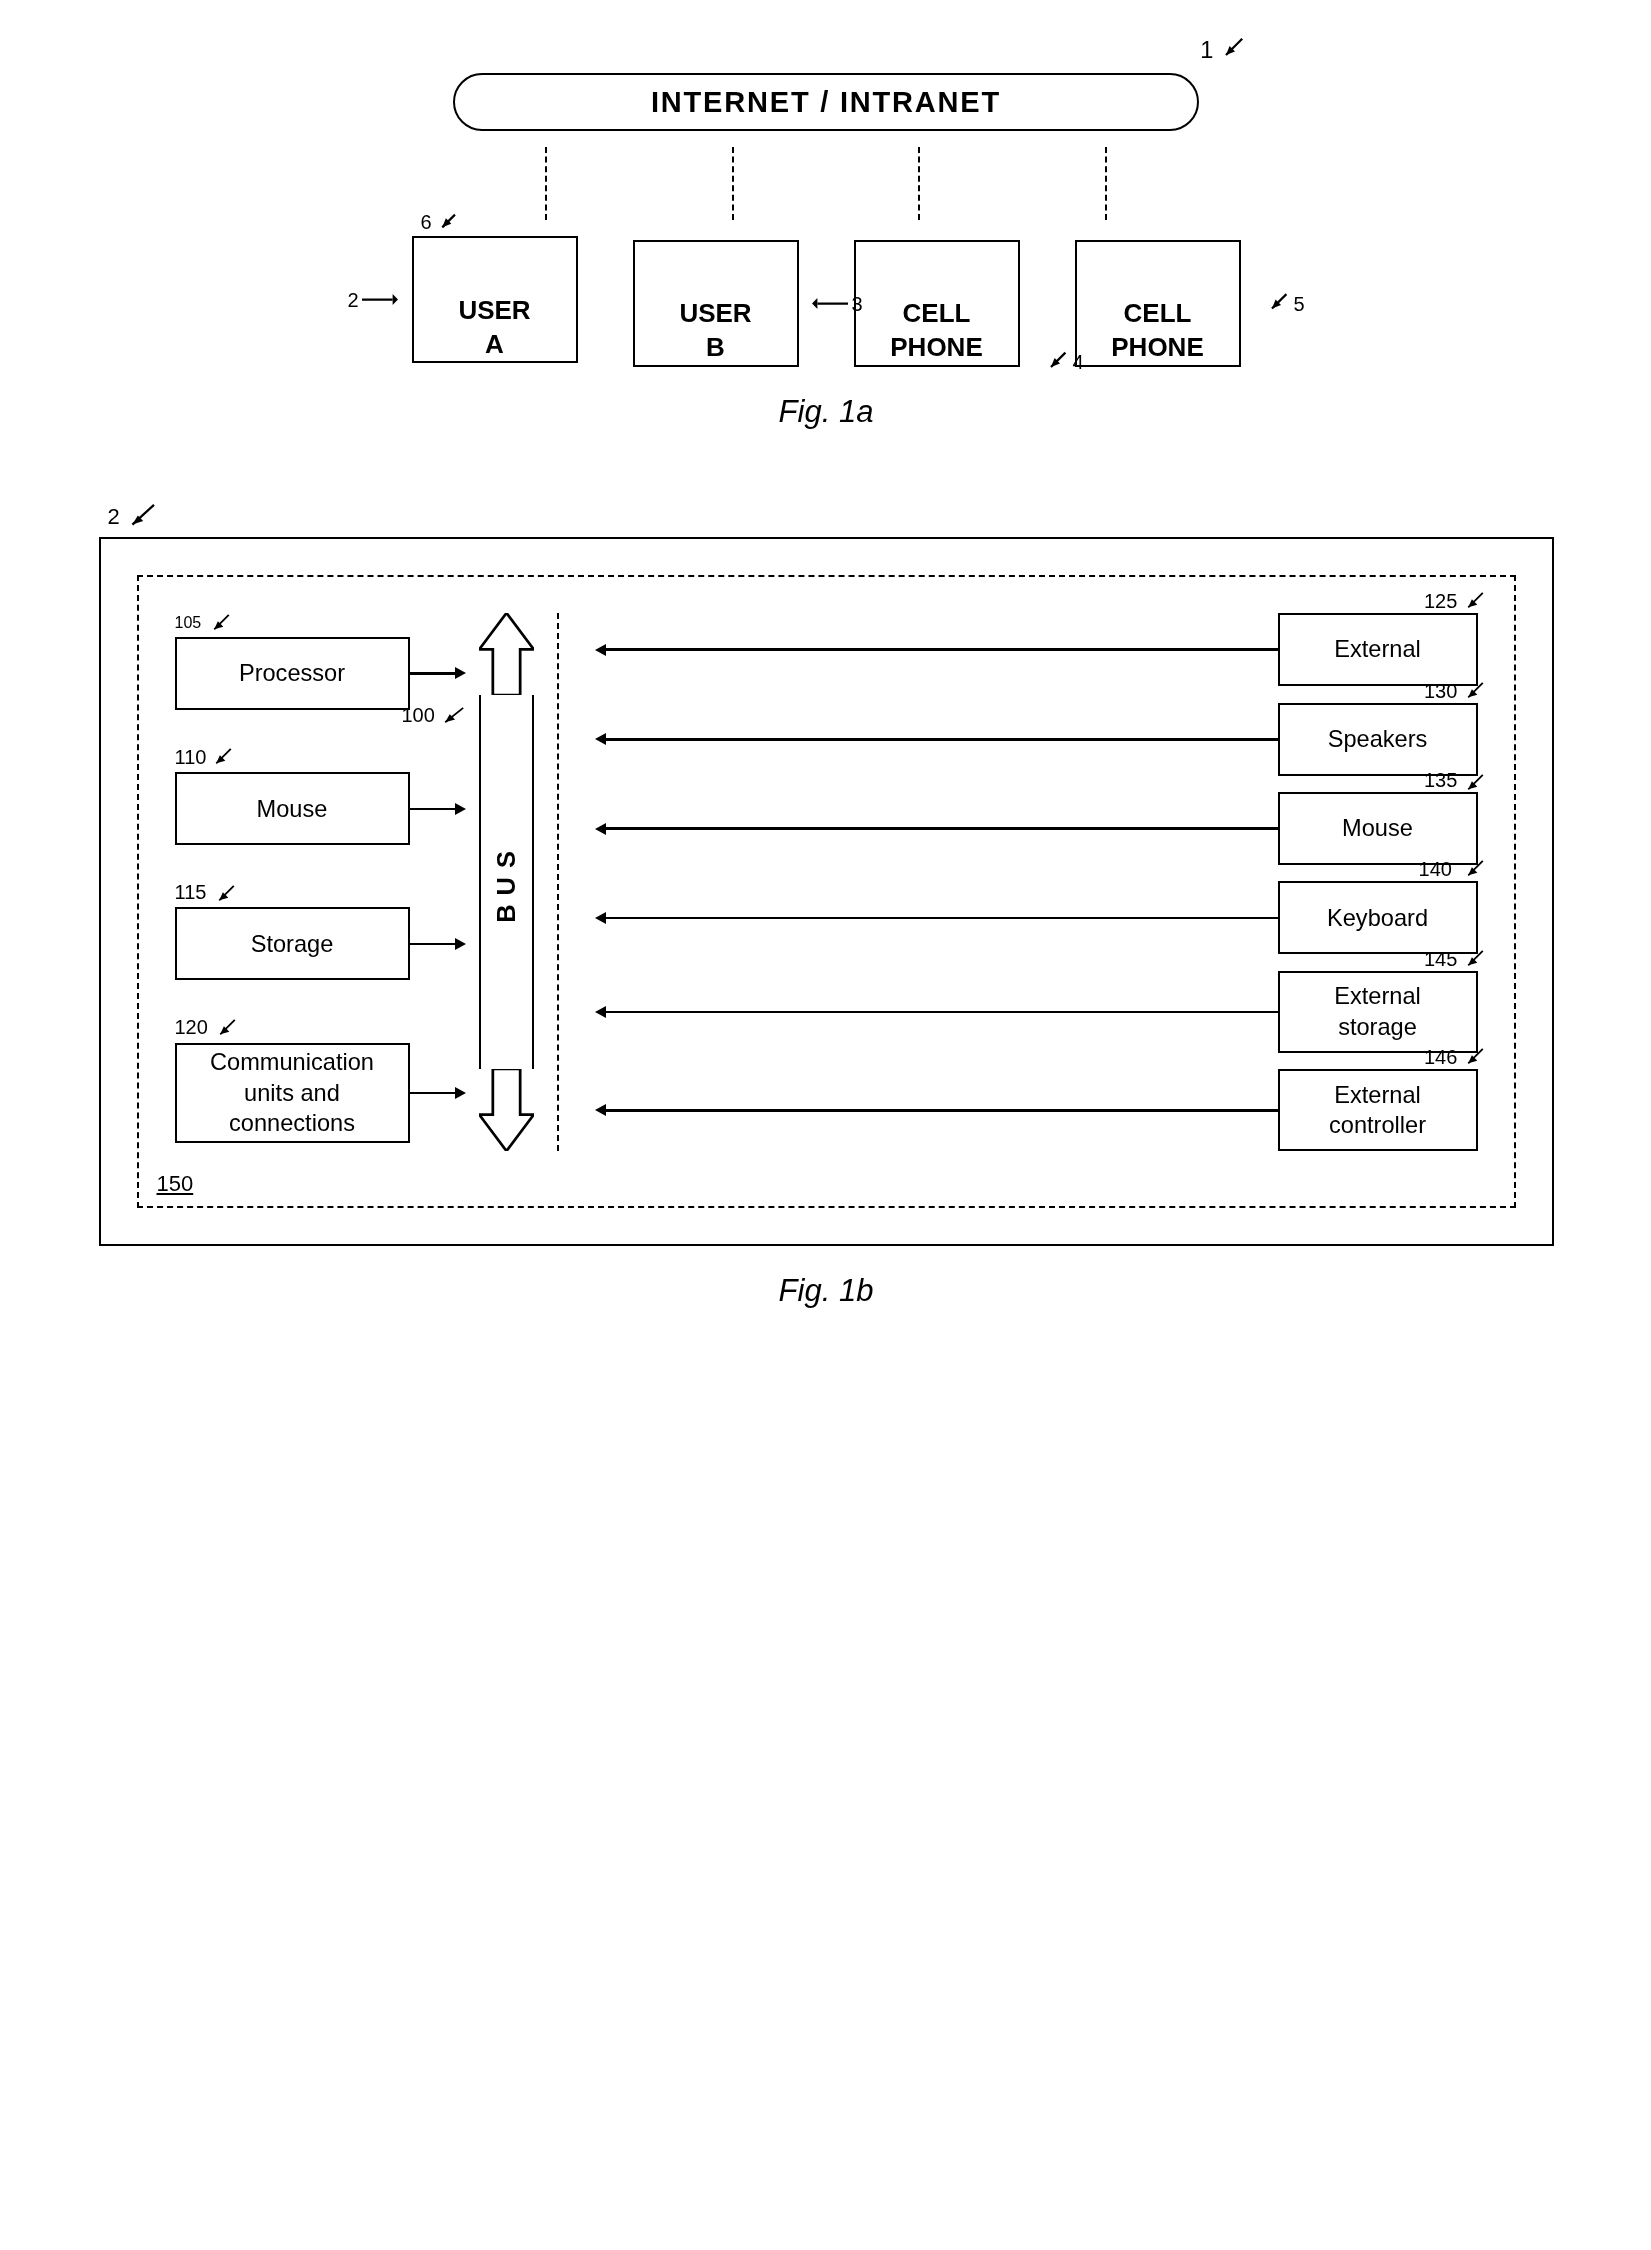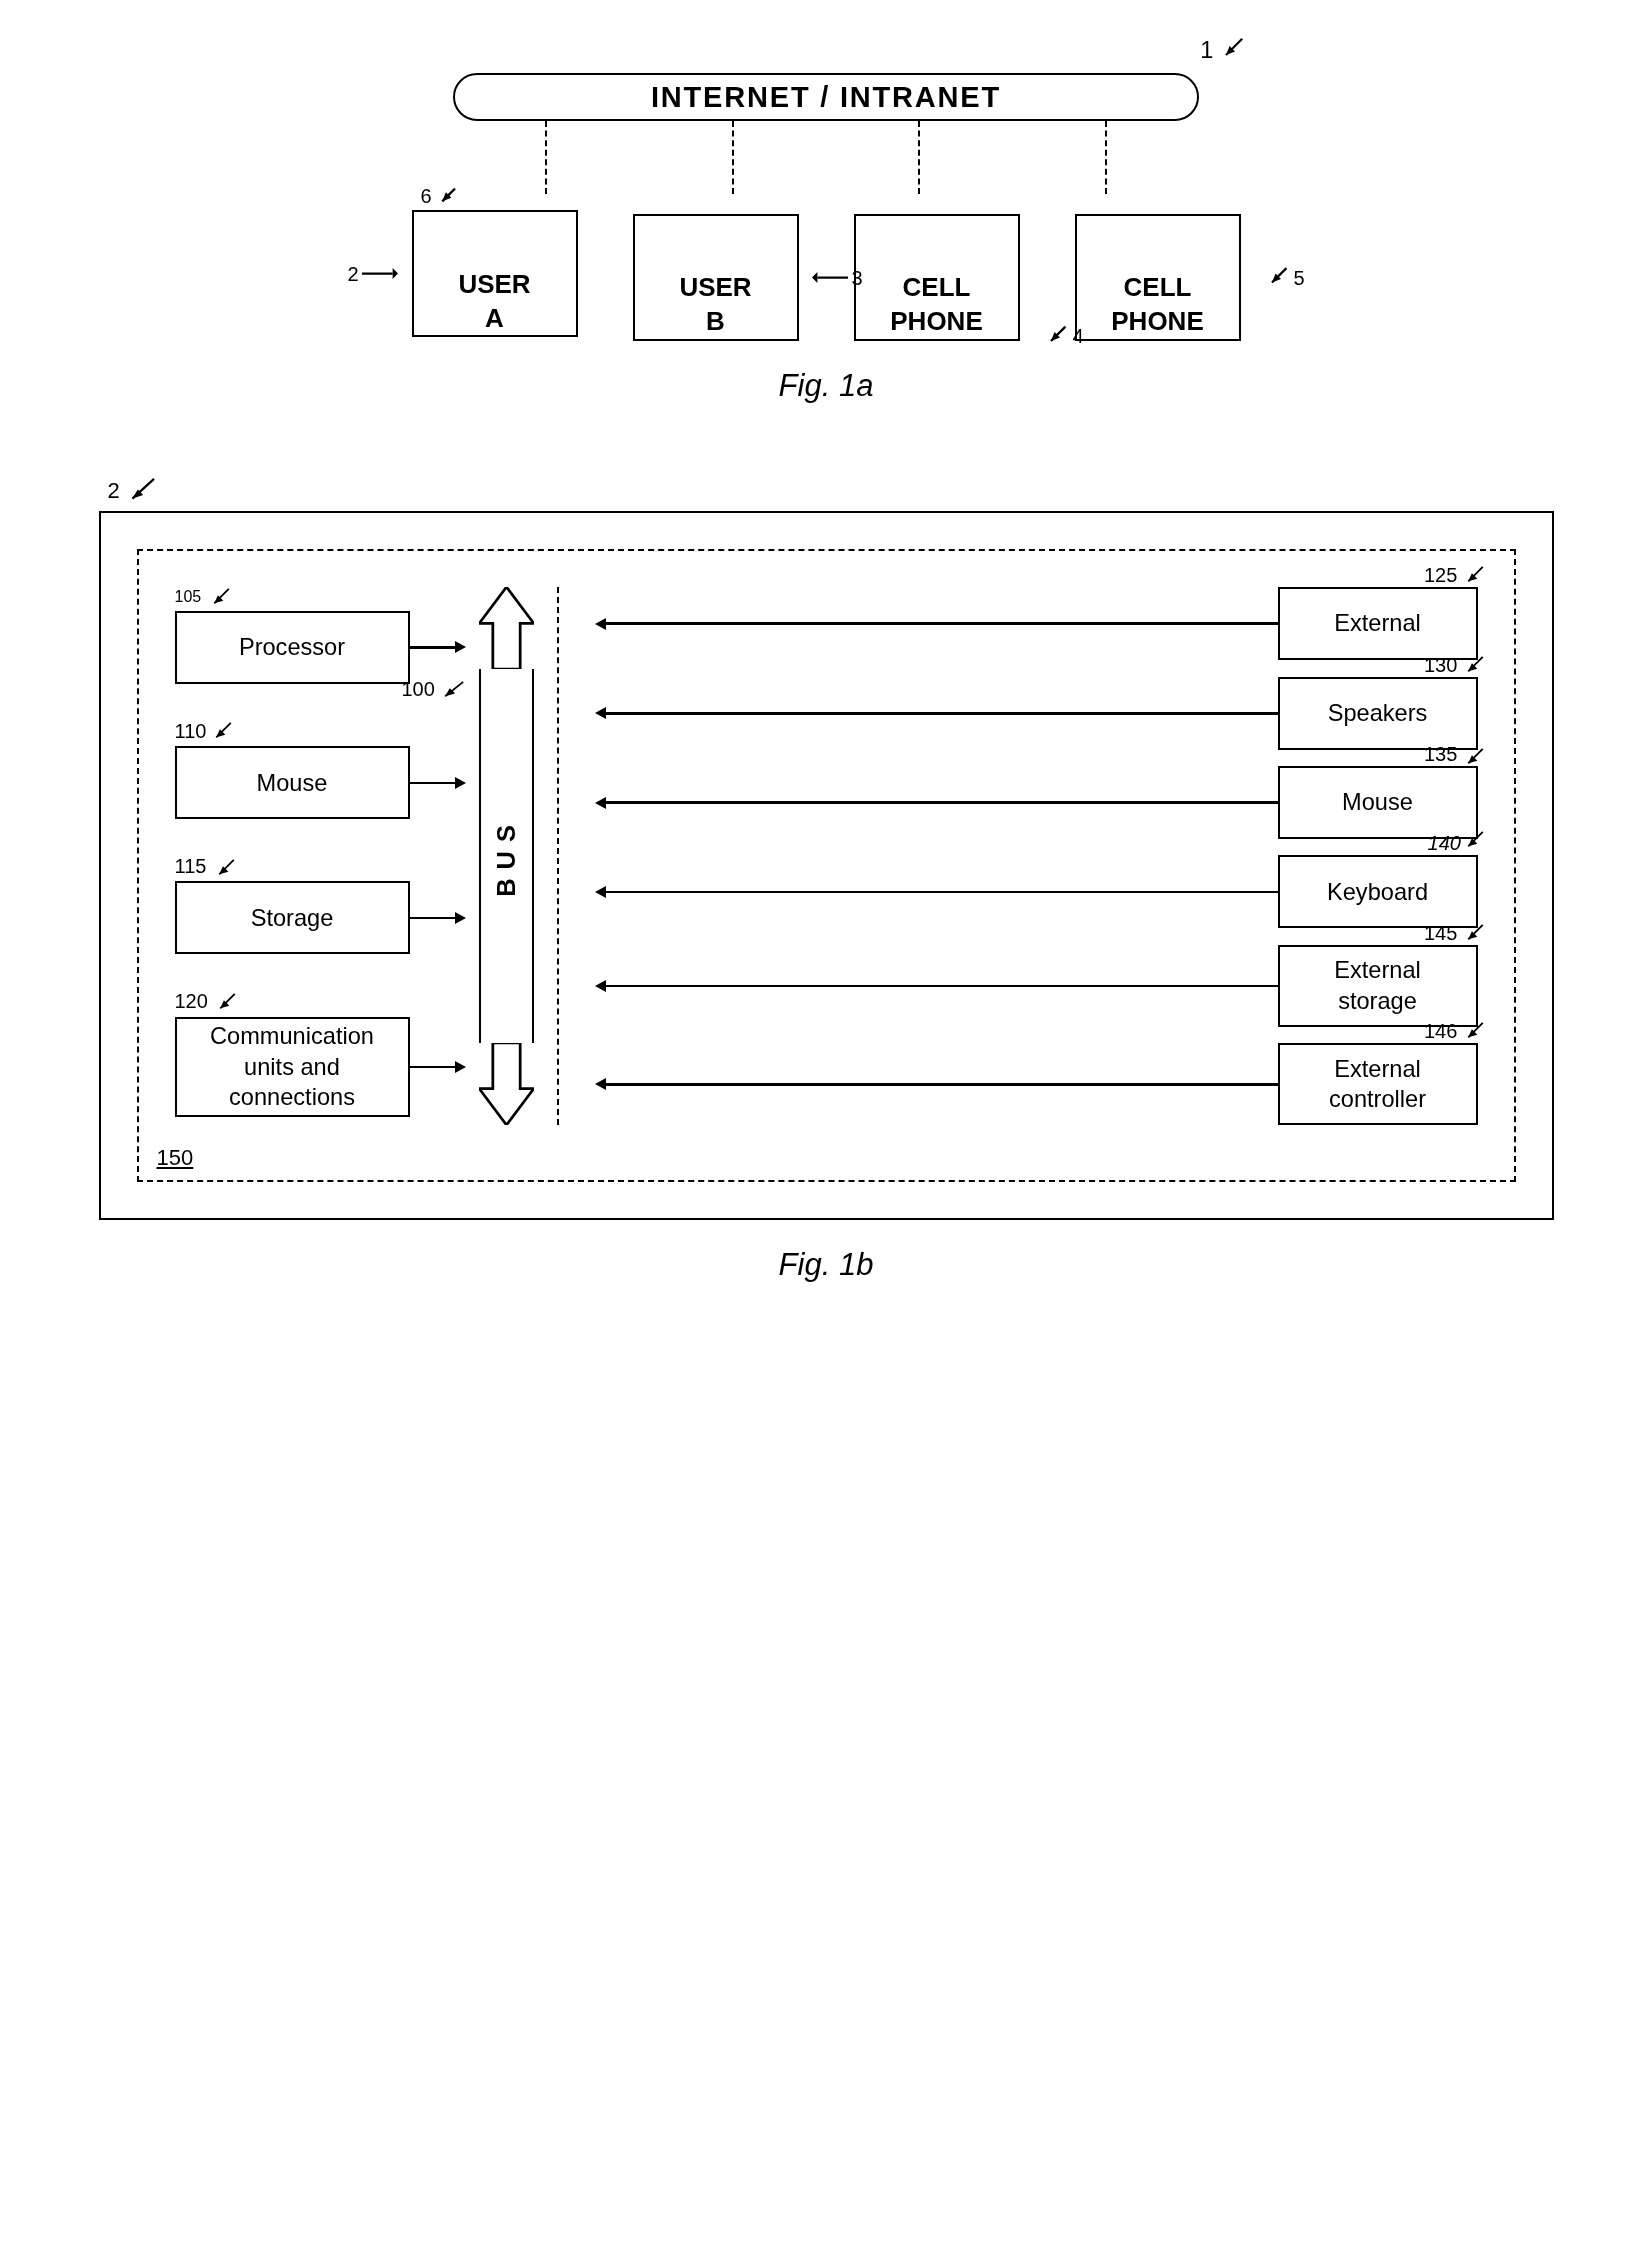--- a/index.html
+++ b/index.html
@@ -24,31 +24,31 @@
       display: flex;
       flex-direction: column;
       align-items: center;
       position: relative;
       padding: 18px 0;
     }
 
     
     .inet-bar {
       width: 746px;
-      height: 48px;
+      height: 58px;
       border: 2.7px solid #000;
       border-radius: 33px;
       display: flex;
       align-items: center;
       justify-content: center;
       font-size: 29px;
       font-weight: bold;
       letter-spacing: 1.8px;
       position: relative;
-      margin-bottom: 0;
+      margin-bottom: 16px;
     }
     .dashed-line {
       width: 1.8px;
       height: 73px;
       border-left: 2.7px dashed #000;
     }
 
     
     .device-row {
       display: flex;
@@ -447,21 +447,21 @@
           </div>
         </div>
 
         <div style="display:flex; align-items:center; position:relative;">
           <div style="display:flex; align-items:center; flex:1;">
             <div class="arrow-left-tip"></div>
             <div style="flex:1; height:2.7px; background:#000;"></div>
           </div>
           <div class="periph-box">
             <span>Keyboard</span>
-            <div style="position:absolute; top:-27px; right:-9px; font-size:20px; display:flex; align-items:flex-start; gap:0;font-style:italic;">
+            <div style="position:absolute; top:-27px; right:-9px; font-size:20px; display:flex; align-items:center; gap:9px;">
               <span>140</span>
               <svg width="23.6" height="20" viewBox="0 0 26 22">
                   <path d="M 24 2 L 8 18" stroke="#000" stroke-width="2" fill="none"></path>
                   <polygon points="8,18 12,9 18,15" fill="#000"></polygon>
                 </svg>
             </div>
           </div>
         </div>
 
         <div style="display:flex; align-items:center; position:relative;">

